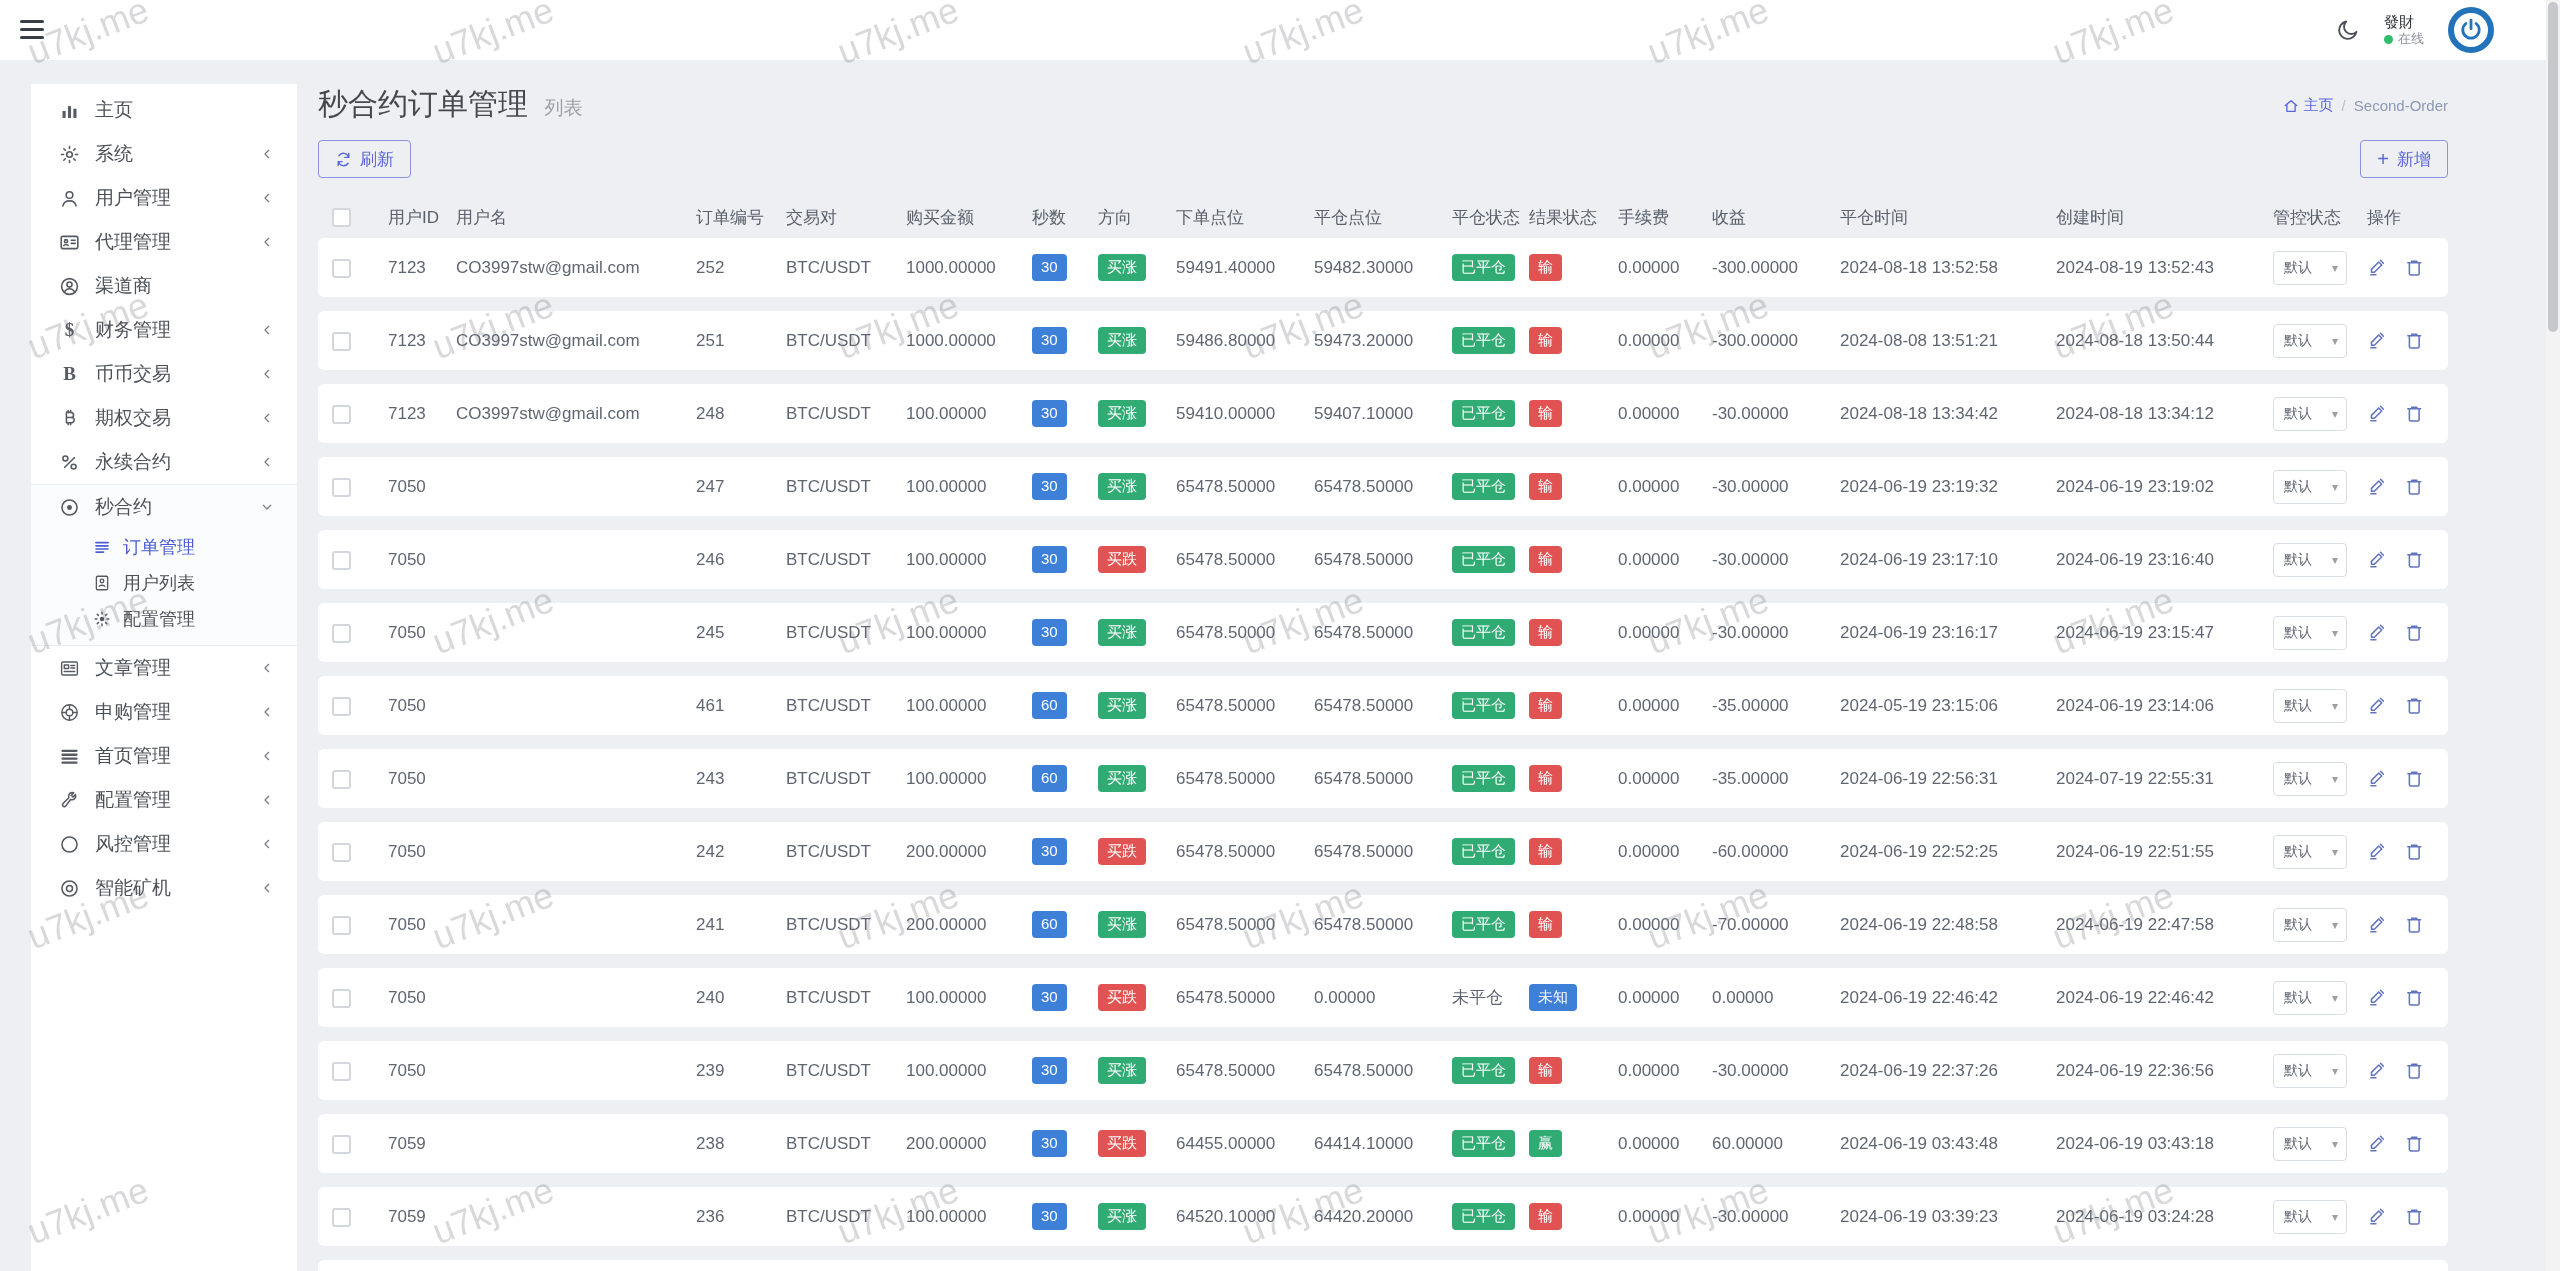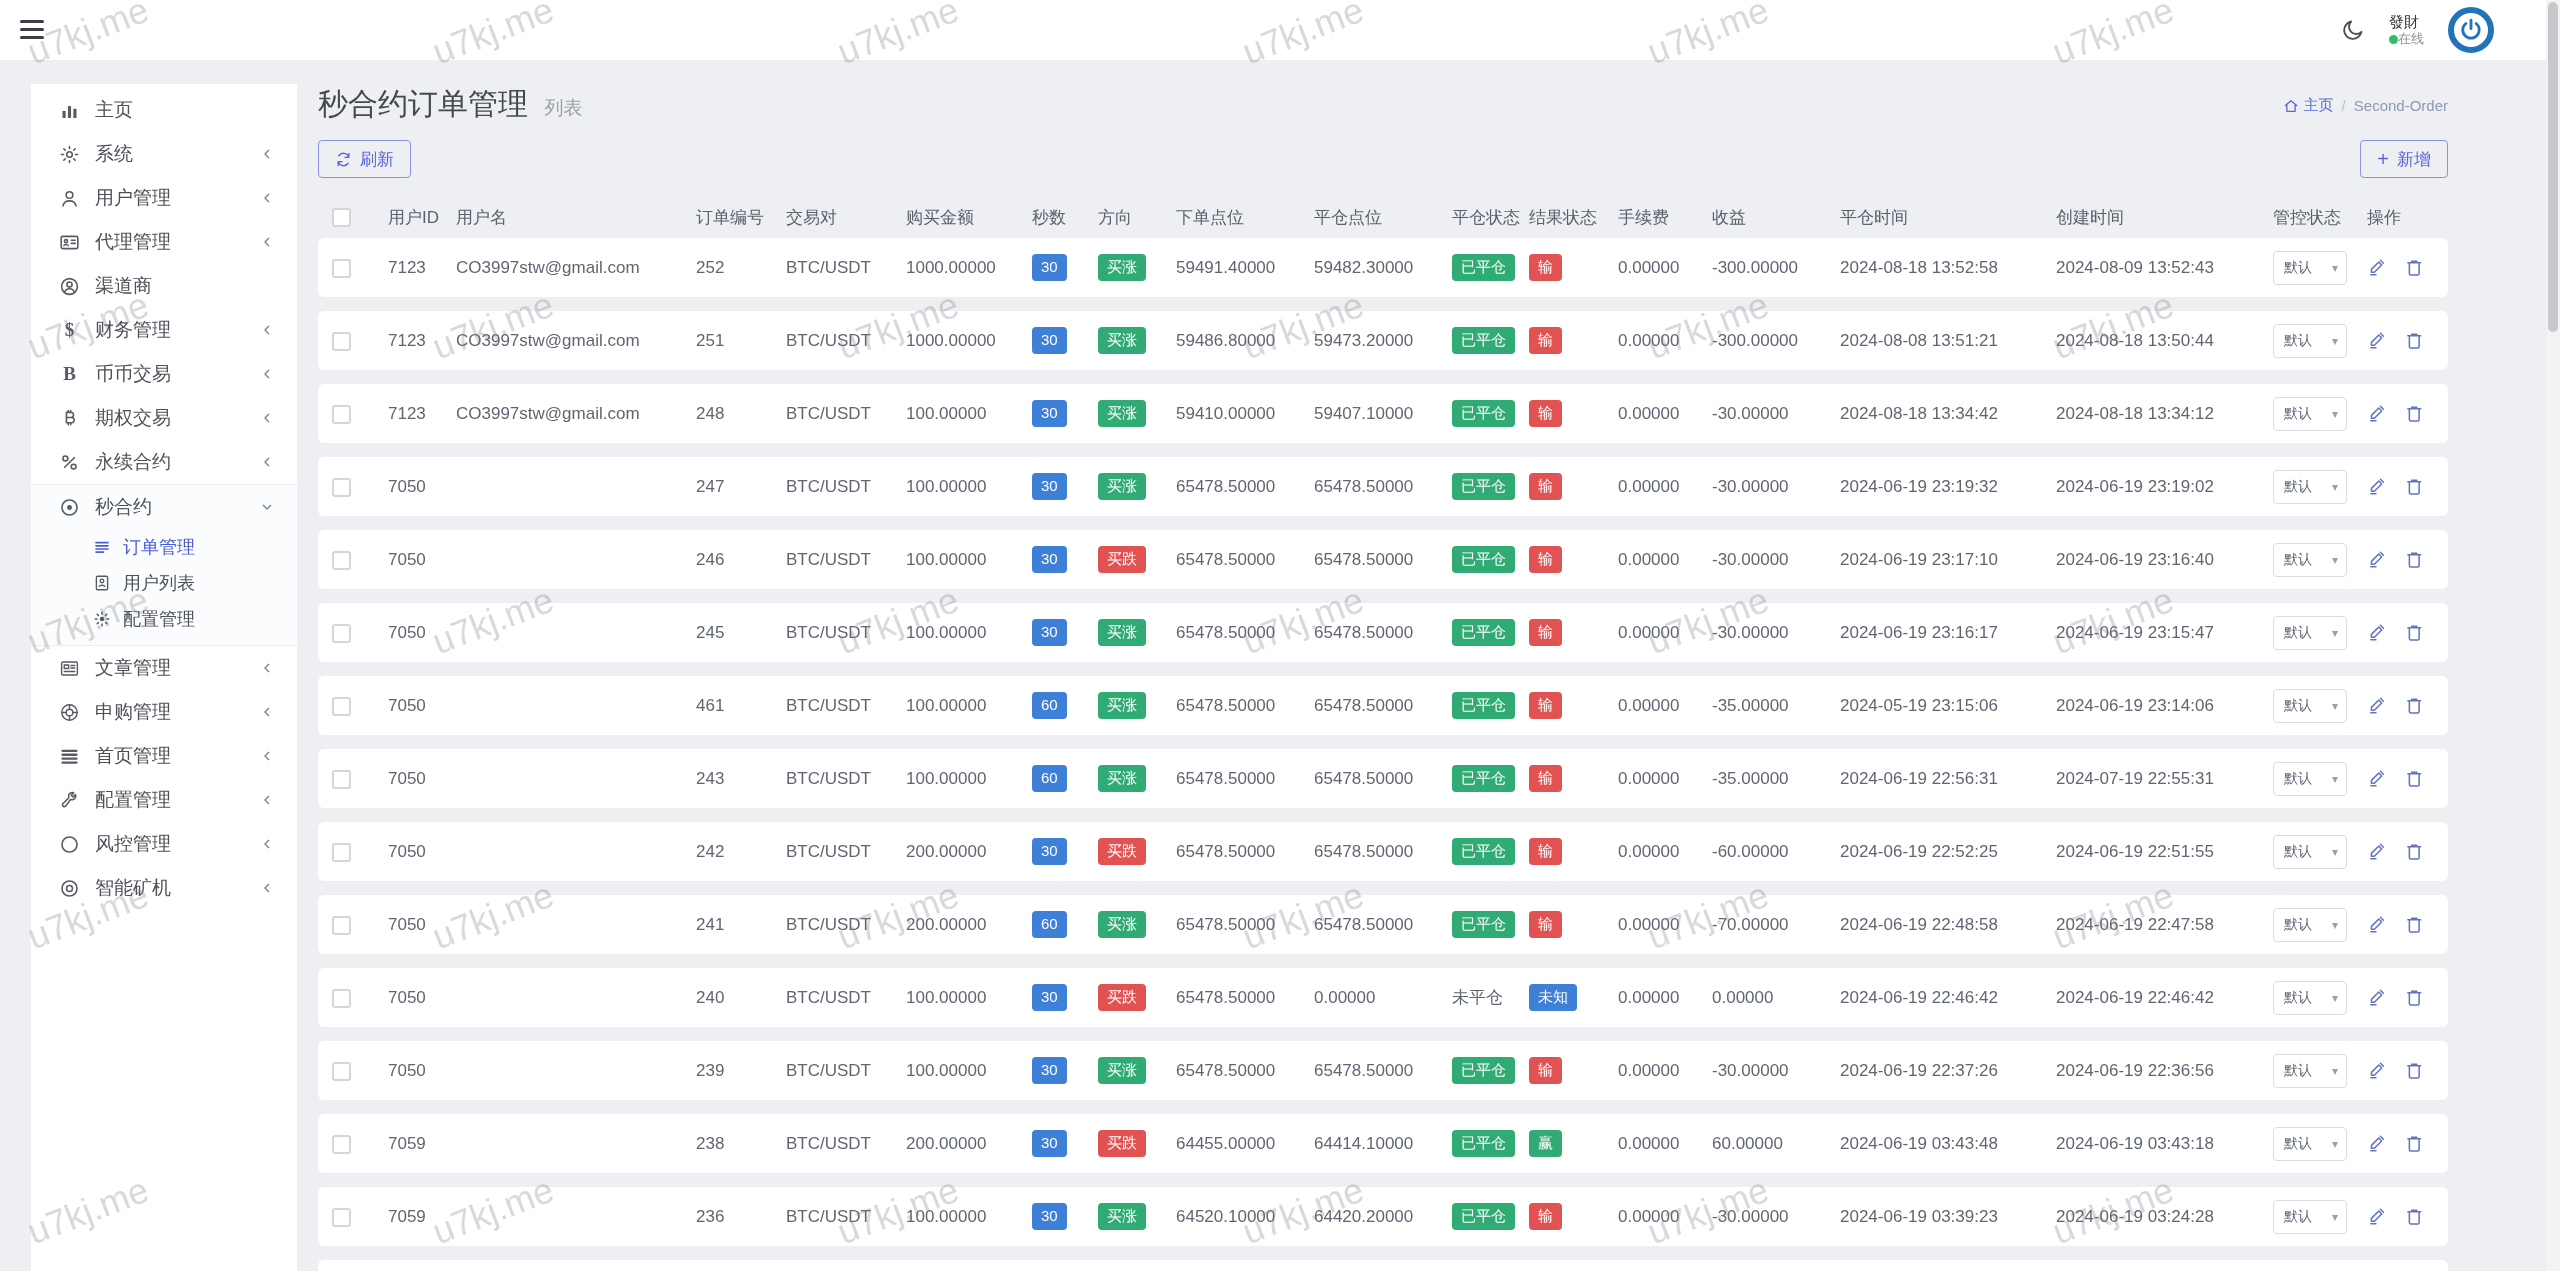--- a/index.html
+++ b/index.html
@@ -10,21 +10,21 @@
   }
   
   .topbar { position:absolute; left:0; top:0; width:2546px; height:60px; background:#fff; z-index:5; }
   .hamburger { position:absolute; left:20px; top:20px; width:24px; height:19px; display:flex; flex-direction:column; justify-content:space-between; cursor:pointer; }
   .hamburger i { display:block; height:3px; background:#3a3f45; border-radius:2px; }
   .topbar-right { position:absolute; right:52px; top:0; height:60px; display:flex; align-items:center; gap:24px; }
   .moon { width:25px; height:25px; color:#4a4f57; }
   .moon svg { width:100%; height:100%; }
   .userinfo { display:flex; flex-direction:column; align-items:flex-start; line-height:1.25; }
   .user-name { font-size:15px; color:#2f3338; }
-  .user-status { display:flex; align-items:center; font-size:13px; color:#8a9099; }
+  .user-status { display:flex; align-items:center; gap:5px; font-size:13px; color:#8a9099; }
   .user-status .dot { width:9px; height:9px; border-radius:50%; background:#2fbf6b; }
   .avatar { width:46px; height:46px; border-radius:50%; background:#fff; border:6px solid #2273b9; color:#2273b9; display:flex; align-items:center; justify-content:center; }
   .avatar svg { width:26px; height:26px; }
   
   .sidebar { position:absolute; left:31px; top:84px; width:266px; height:1187px; background:#fff; z-index:2; }
   .brand-area { position:relative; height:140px; overflow:visible; }
   .wave1,.wave2,.wave3 { position:absolute; left:0; top:0; width:100%; height:80px; }
   .wave1 { background:#e7f3fb; clip-path:polygon(0 0,100% 0,100% 55%,52% 95%,0 30%); }
   .wave2 { background:#cfe7f6; clip-path:polygon(0 0,100% 0,100% 28%,46% 66%,0 52%); }
   .wave3 { background:#ddeef9; clip-path:polygon(28% 0,78% 0,58% 88%); }
@@ -414,21 +414,21 @@
         <div class="c" style="flex-basis:126px">1000.00000</div>
         <div class="c" style="flex-basis:66px"><span class="badge b-blue">30</span></div>
         <div class="c" style="flex-basis:78px"><span class="badge b-green">买涨</span></div>
         <div class="c" style="flex-basis:138px">59491.40000</div>
         <div class="c" style="flex-basis:138px">59482.30000</div>
         <div class="c" style="flex-basis:77px"><span class="badge b-green">已平仓</span></div>
         <div class="c" style="flex-basis:89px"><span class="badge b-red">输</span></div>
         <div class="c" style="flex-basis:94px">0.00000</div>
         <div class="c" style="flex-basis:128px">-300.00000</div>
         <div class="c" style="flex-basis:216px">2024-08-18 13:52:58</div>
-        <div class="c" style="flex-basis:217px">2024-08-09 13:52:43</div>
+        <div class="c" style="flex-basis:217px">2024-08-19 13:52:43</div>
         <div class="c" style="flex-basis:94px"><span class="select">
             <span>默认</span>
             <i>▾</i>
           </span></div>
         <div class="c act" style="flex-basis:63px">
           <span class="aicon"><svg viewBox="0 0 24 24" fill="none" stroke="currentColor" stroke-width="1.8" stroke-linecap="round" stroke-linejoin="round">
               <path d="M13.8 5.6l3.4 3.4L8.6 17.6H5.2v-3.4zM15.8 3.6l3.4 3.4M4.5 20.5h6"></path>
             </svg></span>
           <span class="aicon"><svg viewBox="0 0 24 24" fill="none" stroke="currentColor" stroke-width="1.8" stroke-linecap="round" stroke-linejoin="round">
               <path d="M4.5 6.5h15M9 6.5V4.8h6v1.7M6.3 6.5h11.4V19a1.8 1.8 0 01-1.8 1.8H8.1A1.8 1.8 0 016.3 19z"></path>

